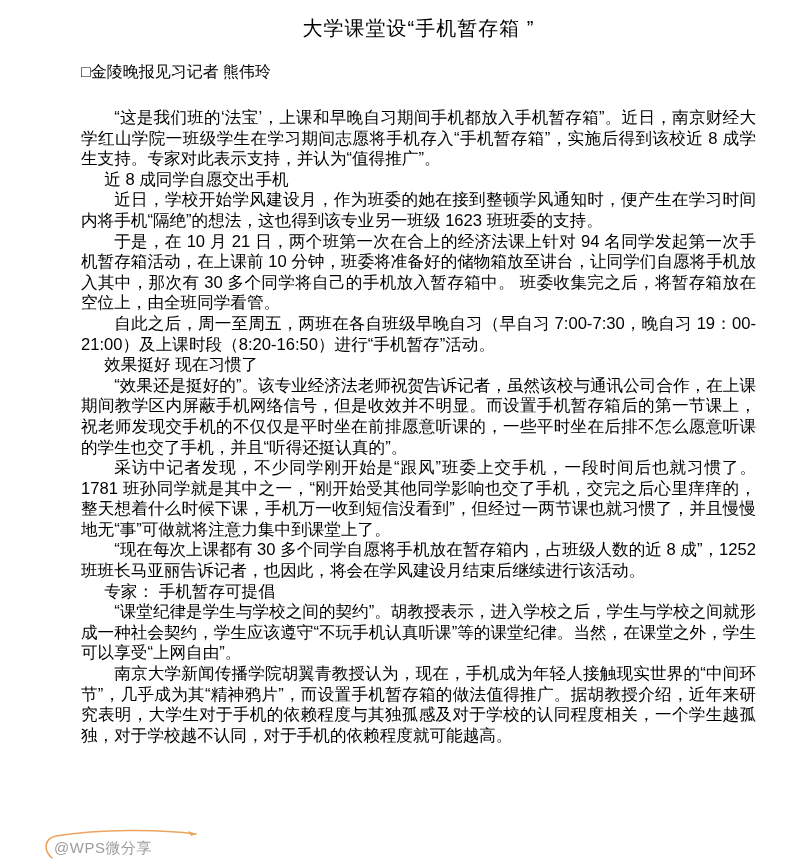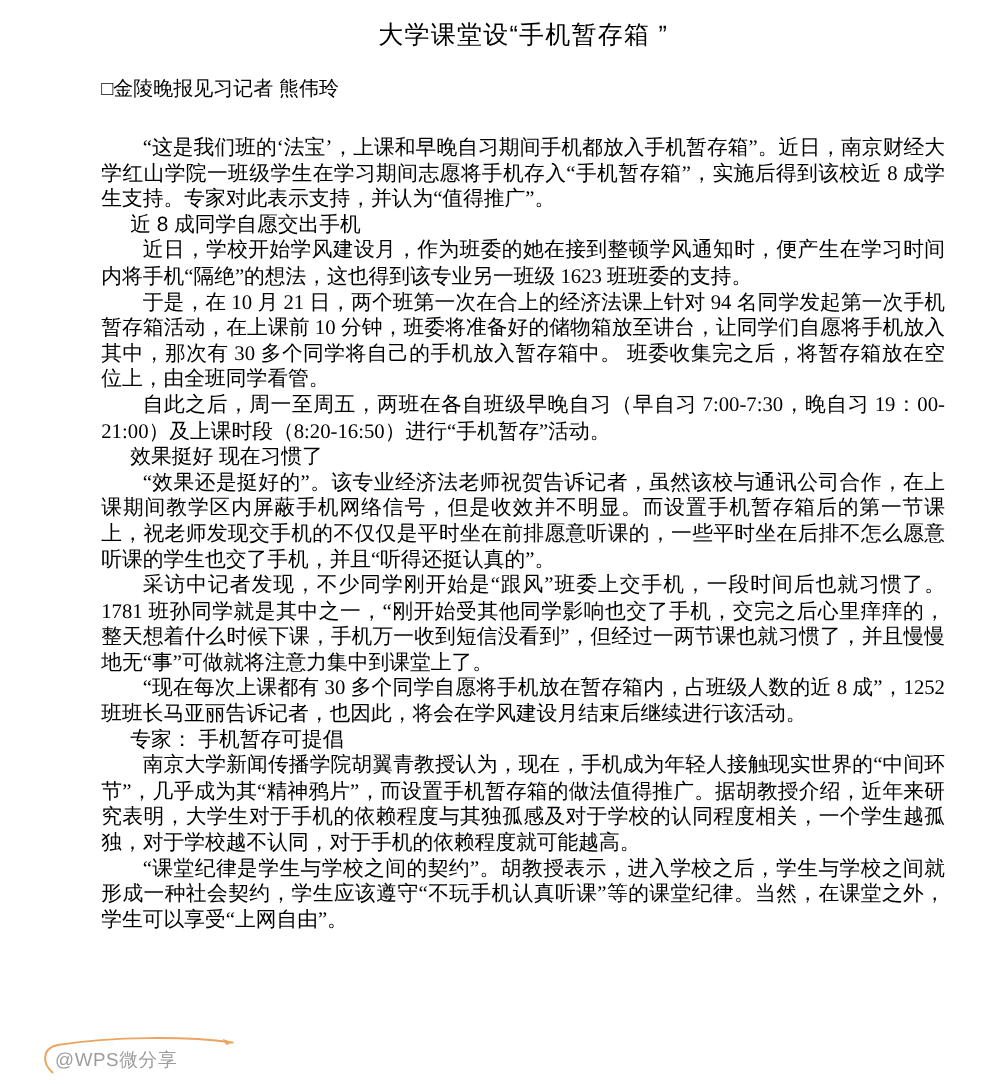--- a/index.html
+++ b/index.html
@@ -14,24 +14,24 @@
     margin:2px 0 0 0;line-height:28px;letter-spacing:1px;
   }
   .byline{
     text-align:left;font-size:16px;margin:20px 78px 0 0;line-height:20px;
   }
   .article{
     margin-top:26px;font-size:16.6px;line-height:20.6px;
     text-align:justify;text-justify:inter-ideograph;
   }
   .article p{margin:0;padding:0;}
-  .para{text-indent:2em;font-family:Liberation Serif, serif;}
+  .para{text-indent:2em;}
   .sec{text-indent:1.4em;}
   .watermark{
-    position:absolute;left:30px;bottom:6px;width:190px;height:34px;
+    position:absolute;left:40px;bottom:6px;width:190px;height:34px;
   }
   .watermark .wm-text{
     position:absolute;left:14px;top:12px;font-size:15px;color:#9d9d9d;
     letter-spacing:0.5px;white-space:nowrap;
   }
   .watermark svg{position:absolute;left:0;top:0;}
 </style>
 </head>
 <body>
 
@@ -42,22 +42,22 @@
       <p class="para">“这是我们班的‘法宝’，上课和早晚自习期间手机都放入手机暂存箱”。近日，南京财经大学红山学院一班级学生在学习期间志愿将手机存入“手机暂存箱”，实施后得到该校近 8 成学生支持。专家对此表示支持，并认为“值得推广”。</p>
       <p class="sec">近 8 成同学自愿交出手机</p>
       <p class="para">近日，学校开始学风建设月，作为班委的她在接到整顿学风通知时，便产生在学习时间内将手机“隔绝”的想法，这也得到该专业另一班级 1623 班班委的支持。</p>
       <p class="para">于是，在 10 月 21 日，两个班第一次在合上的经济法课上针对 94 名同学发起第一次手机暂存箱活动，在上课前 10 分钟，班委将准备好的储物箱放至讲台，让同学们自愿将手机放入其中，那次有 30 多个同学将自己的手机放入暂存箱中。 班委收集完之后，将暂存箱放在空位上，由全班同学看管。</p>
       <p class="para">自此之后，周一至周五，两班在各自班级早晚自习（早自习 7:00-7:30，晚自习 19：00-21:00）及上课时段（8:20-16:50）进行“手机暂存”活动。</p>
       <p class="sec">效果挺好 现在习惯了</p>
       <p class="para">“效果还是挺好的”。该专业经济法老师祝贺告诉记者，虽然该校与通讯公司合作，在上课期间教学区内屏蔽手机网络信号，但是收效并不明显。而设置手机暂存箱后的第一节课上，祝老师发现交手机的不仅仅是平时坐在前排愿意听课的，一些平时坐在后排不怎么愿意听课的学生也交了手机，并且“听得还挺认真的”。</p>
       <p class="para">采访中记者发现，不少同学刚开始是“跟风”班委上交手机，一段时间后也就习惯了。1781 班孙同学就是其中之一，“刚开始受其他同学影响也交了手机，交完之后心里痒痒的，整天想着什么时候下课，手机万一收到短信没看到”，但经过一两节课也就习惯了，并且慢慢地无“事”可做就将注意力集中到课堂上了。</p>
       <p class="para">“现在每次上课都有 30 多个同学自愿将手机放在暂存箱内，占班级人数的近 8 成”，1252 班班长马亚丽告诉记者，也因此，将会在学风建设月结束后继续进行该活动。</p>
       <p class="sec">专家： 手机暂存可提倡</p>
+      <p class="para">“课堂纪律是学生与学校之间的契约”。胡教授表示，进入学校之后，学生与学校之间就形成一种社会契约，学生应该遵守“不玩手机认真听课”等的课堂纪律。当然，在课堂之外，学生可以享受“上网自由”。</p>
       <p class="para">南京大学新闻传播学院胡翼青教授认为，现在，手机成为年轻人接触现实世界的“中间环节”，几乎成为其“精神鸦片”，而设置手机暂存箱的做法值得推广。据胡教授介绍，近年来研究表明，大学生对于手机的依赖程度与其独孤感及对于学校的认同程度相关，一个学生越孤独，对于学校越不认同，对于手机的依赖程度就可能越高。</p>
-      <p class="para">“课堂纪律是学生与学校之间的契约”。胡教授表示，进入学校之后，学生与学校之间就形成一种社会契约，学生应该遵守“不玩手机认真听课”等的课堂纪律。当然，在课堂之外，学生可以享受“上网自由”。</p>
     </div>
 </div>
 
 <div class="watermark">
   <svg width="190" height="34" viewBox="0 0 190 34" aria-hidden="true">
     <path d="M 12 31 C 4 24 3 12 16 9 C 60 2 120 2 156 7" fill="none" stroke="#eca45f" stroke-width="1.6" stroke-linecap="round"></path>
     <path d="M 156 7 L 148 4 L 151 9 Z" fill="#eca45f"></path>
   </svg>
   <span class="wm-text">@WPS微分享</span>
 </div>

